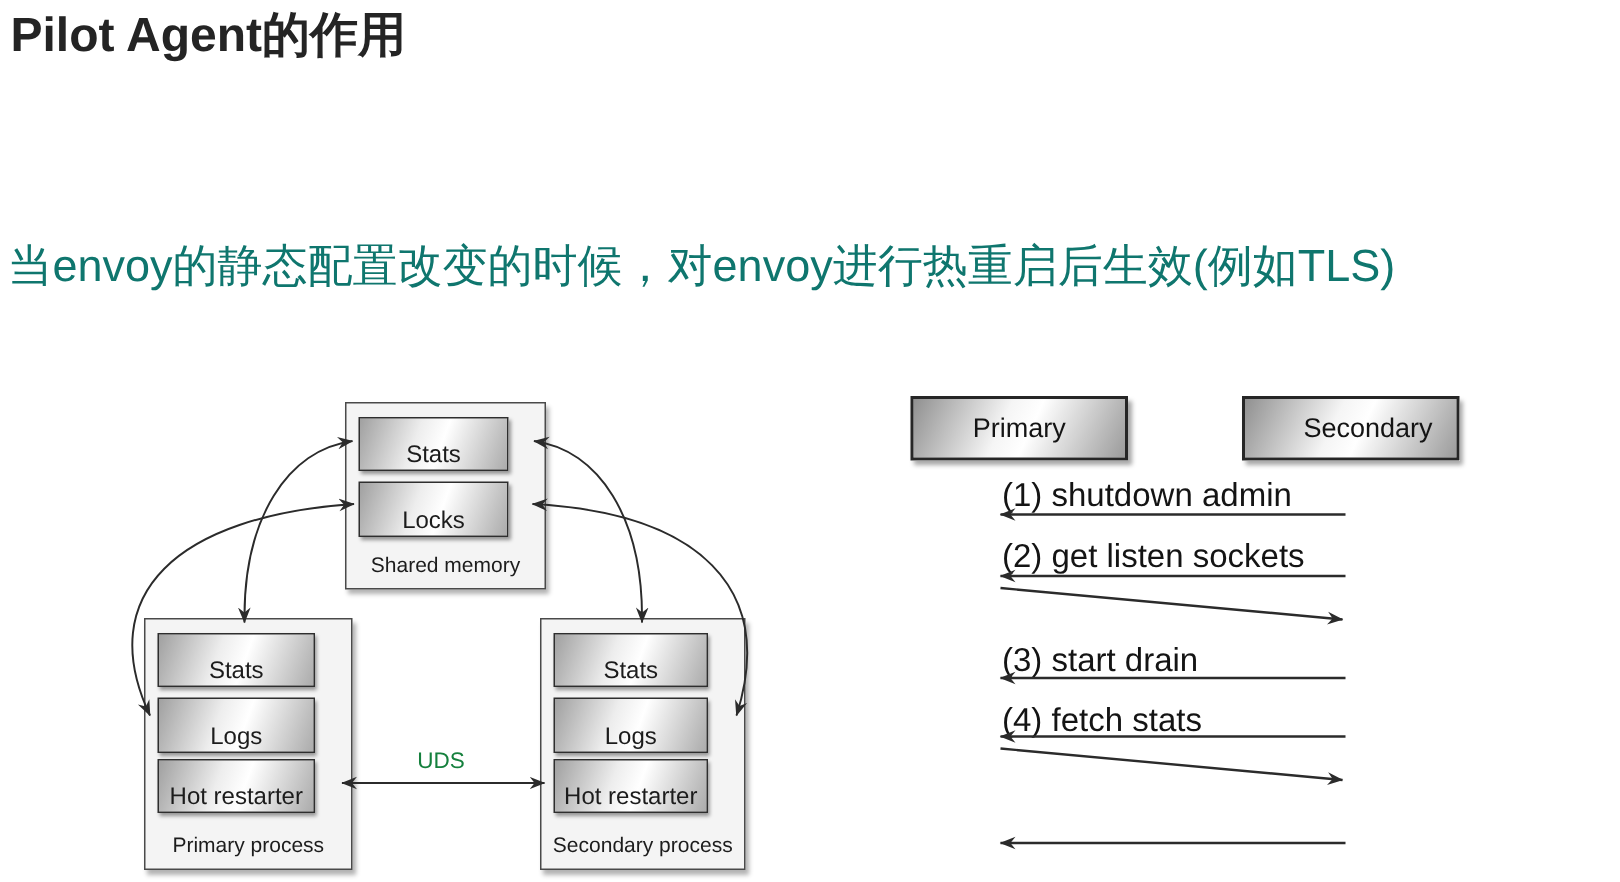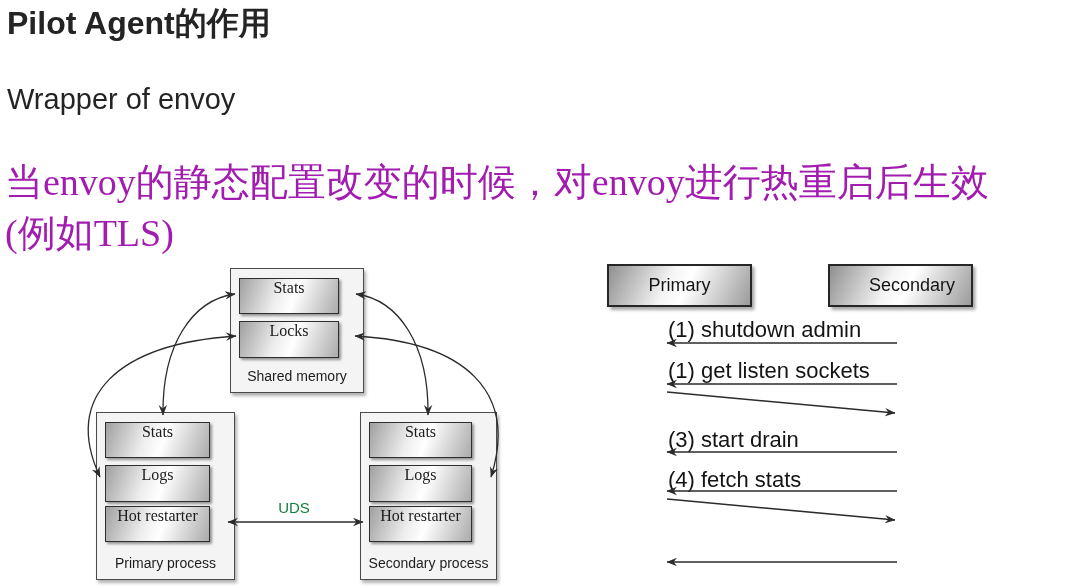--- a/index.html
+++ b/index.html
@@ -2,33 +2,33 @@
 <html><head>
 <meta charset="utf-8">
 <style>
   html,body{margin:0;padding:0;background:#ffffff;}
   .slide{
     position:relative;width:1004px;height:588px;background:#ffffff;
     font-family:"Liberation Sans",sans-serif;color:#262626;overflow:hidden;
   }
   .title{position:absolute;left:7px;top:2px;font-size:32px;font-weight:700;color:#242424;}
   .subtitle{position:absolute;left:7px;top:83px;font-size:29px;font-weight:400;color:#242424;}
-  .description{position:absolute;left:5px;top:157px;font-size:38px;font-weight:400;color:#a21caf;font-family:Liberation Serif, serif;}
+  .description{position:absolute;left:5px;top:157px;font-size:30px;font-weight:400;color:#0f766e;}
 
   
   .outer-box{
     position:absolute;background:#f4f4f4;border:1px solid #4a4a4a;
     box-shadow:2px 3px 3px rgba(0,0,0,0.30);
   }
   .gbox{
     position:absolute;left:8px;right:24px;border:1px solid #2e2e2e;
     background:linear-gradient(110deg,#a0a0a0 0%,#ededed 38%,#ffffff 55%,#ababab 100%);
     box-shadow:1.5px 2px 2.5px rgba(0,0,0,0.40);
-    display:flex;align-items:flex-start;justify-content:center;
-    font-size:16px;color:#1c1c1c;font-family:Liberation Serif, serif;
+    display:flex;align-items:flex-end;justify-content:center;
+    font-size:16px;color:#1c1c1c;
   }
   .outer-label{
     position:absolute;left:0;right:0;bottom:8px;text-align:center;
     font-size:14px;color:#1c1c1c;
   }
   .uds-label{position:absolute;left:252px;top:499px;width:84px;text-align:center;font-size:15px;color:#15803d;}
 
   
   .seq-box{
     position:absolute;top:264px;width:145px;height:43px;
@@ -41,21 +41,20 @@
   .seq-label{position:absolute;left:668px;width:250px;font-size:22px;color:#141414;}
 
   .connectors{position:absolute;left:0;top:0;width:1080px;height:588px;pointer-events:none;}
 </style>
 </head>
 <body>
 
 <div class="slide">
 
   <div class="title">Pilot Agent的作用</div>
-  <div class="subtitle">Wrapper of envoy</div>
   <div class="description">当envoy的静态配置改变的时候，对envoy进行热重启后生效(例如TLS)</div>
 
   <div class="outer-box" style="left:230px;top:268px;width:132px;height:123px;">
     <div class="gbox" style="top:9px;height:34px;">
       <span>Stats</span>
     </div>
     <div class="gbox" style="top:52px;height:35px;">
       <span>Locks</span>
     </div>
     <div class="outer-label">Shared memory</div>
@@ -90,21 +89,21 @@
   <div class="uds-label">UDS</div>
 
   <div class="seq-box" style="left:607px;">
     <span>Primary</span>
   </div>
   <div class="seq-box" style="left:828px;padding-left:23px;">
     <span>Secondary</span>
   </div>
 
   <div class="seq-label" style="top:317px;">(1) shutdown admin</div>
-  <div class="seq-label" style="top:358px;">(1) get listen sockets</div>
+  <div class="seq-label" style="top:358px;">(2) get listen sockets</div>
   <div class="seq-label" style="top:427px;">(3) start drain</div>
   <div class="seq-label" style="top:467px;">(4) fetch stats</div>
 
   <svg class="connectors" viewBox="0 0 1080 588">
     <defs>
       <marker id="ah" markerUnits="userSpaceOnUse" markerWidth="12" markerHeight="10" refX="10" refY="5" orient="auto-start-reverse">
         <path d="M0,0.8 L10.5,5 L0,9.2 L3.4,5 Z" fill="#2b2b2b"></path>
       </marker>
     </defs>
     <g stroke="#2b2b2b" stroke-width="1.3" fill="none">

